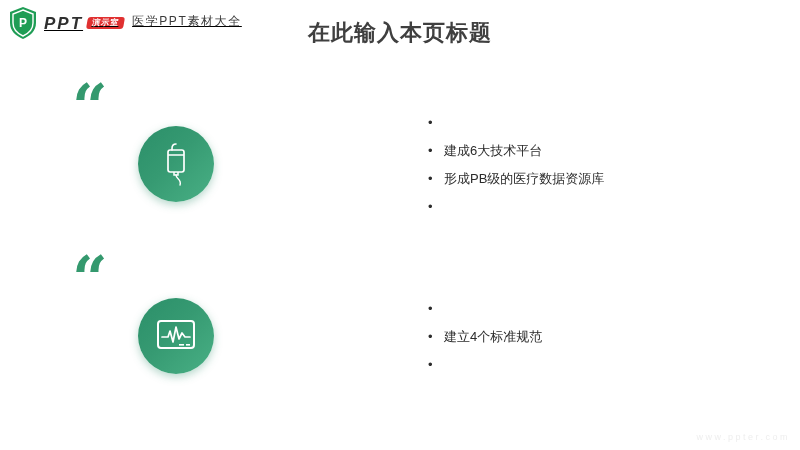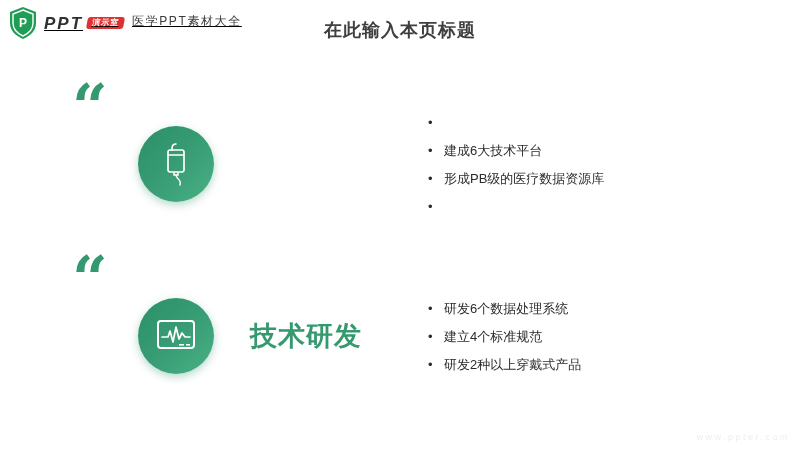--- a/index.html
+++ b/index.html
@@ -70,21 +70,21 @@
     line-height: 1;
   }
 
   
   .page-title {
     position: absolute;
     left: 0;
     right: 0;
     top: 18px;
     text-align: center;
-    font-size: 18px;
+    font-size: 22px;
     font-weight: bold;
     color: #3f3f3f;
     letter-spacing: 1px;
   }
 
   
   .card {
     position: absolute;
     left: 68px;
     width: 672px;
@@ -247,32 +247,29 @@
     <div class="icon-circle">
       <span>
         <svg width="42" height="36" viewBox="0 0 42 36">
           <rect x="3" y="3" width="36" height="27" rx="3" fill="none" stroke="#ffffff" stroke-width="2"></rect>
           <path d="M7 19 L13 19 L15 13 L18 24 L21 9 L24 21 L27 15 L30 19 L35 19" fill="none" stroke="#ffffff" stroke-width="1.7" stroke-linejoin="round" stroke-linecap="round"></path>
           <rect x="24" y="26" width="5" height="1.6" fill="#ffffff"></rect>
           <rect x="31" y="26" width="4" height="1.6" fill="#ffffff"></rect>
         </svg>
       </span>
     </div>
-    <div class="card-heading">技术研发</div>
     <ul class="bullet-list">
       <li>
         <span class="bullet-dot">•</span>
-        <span>研发6个数据处理系统</span>
       </li>
       <li>
         <span class="bullet-dot">•</span>
         <span>建立4个标准规范</span>
       </li>
       <li>
         <span class="bullet-dot">•</span>
-        <span>研发2种以上穿戴式产品</span>
       </li>
     </ul>
   </div>
 </div>
 <div class="quote-mark" style="left:72px; top:248px;">“</div>
 
 <div class="watermark">www.ppter.com</div>
 
 </body></html>

